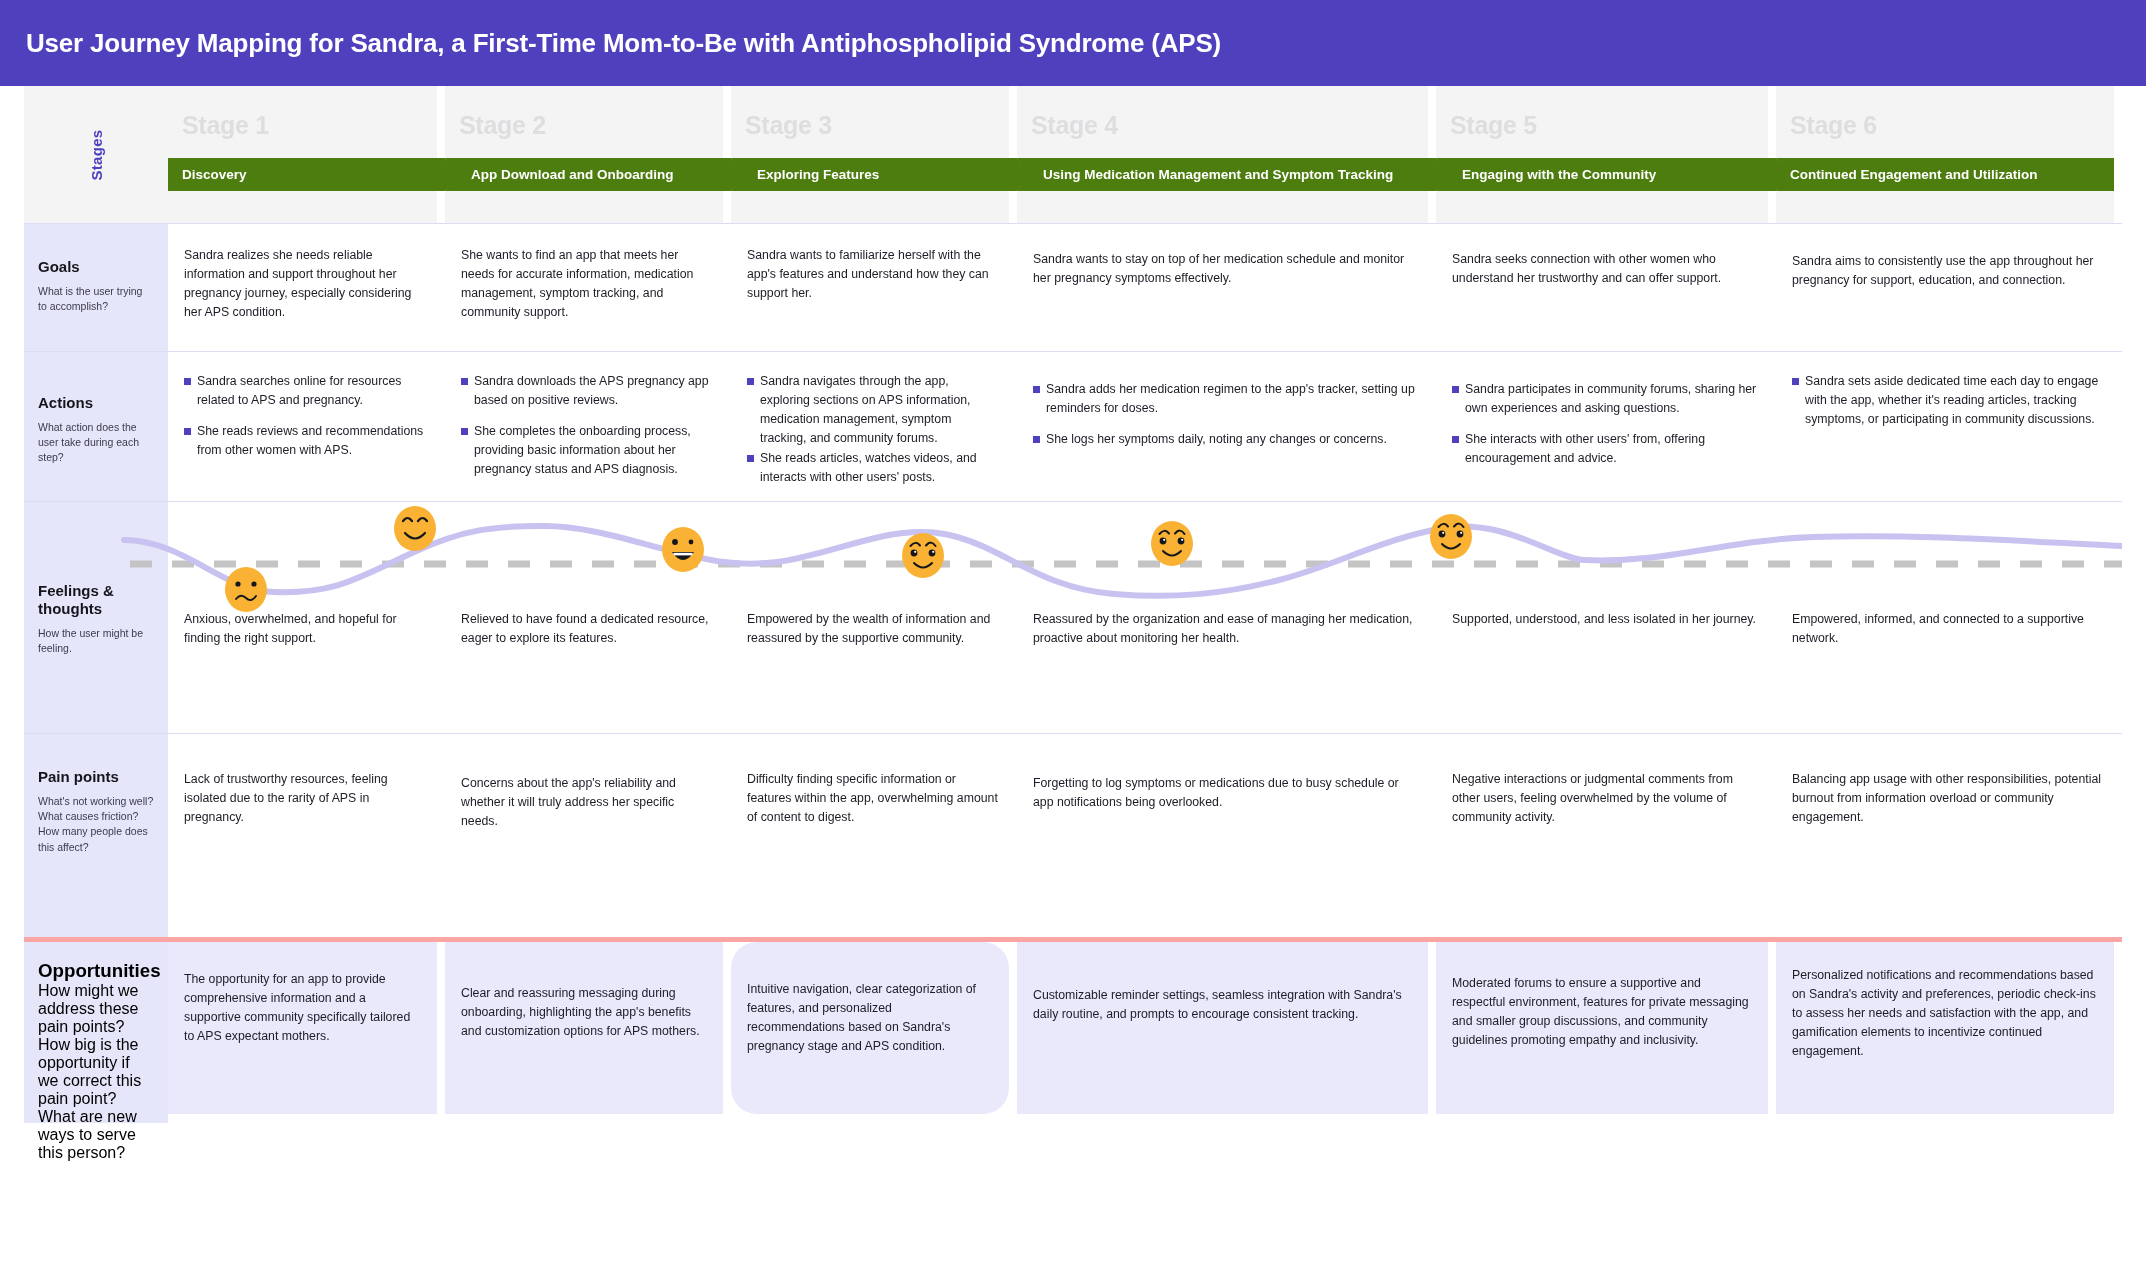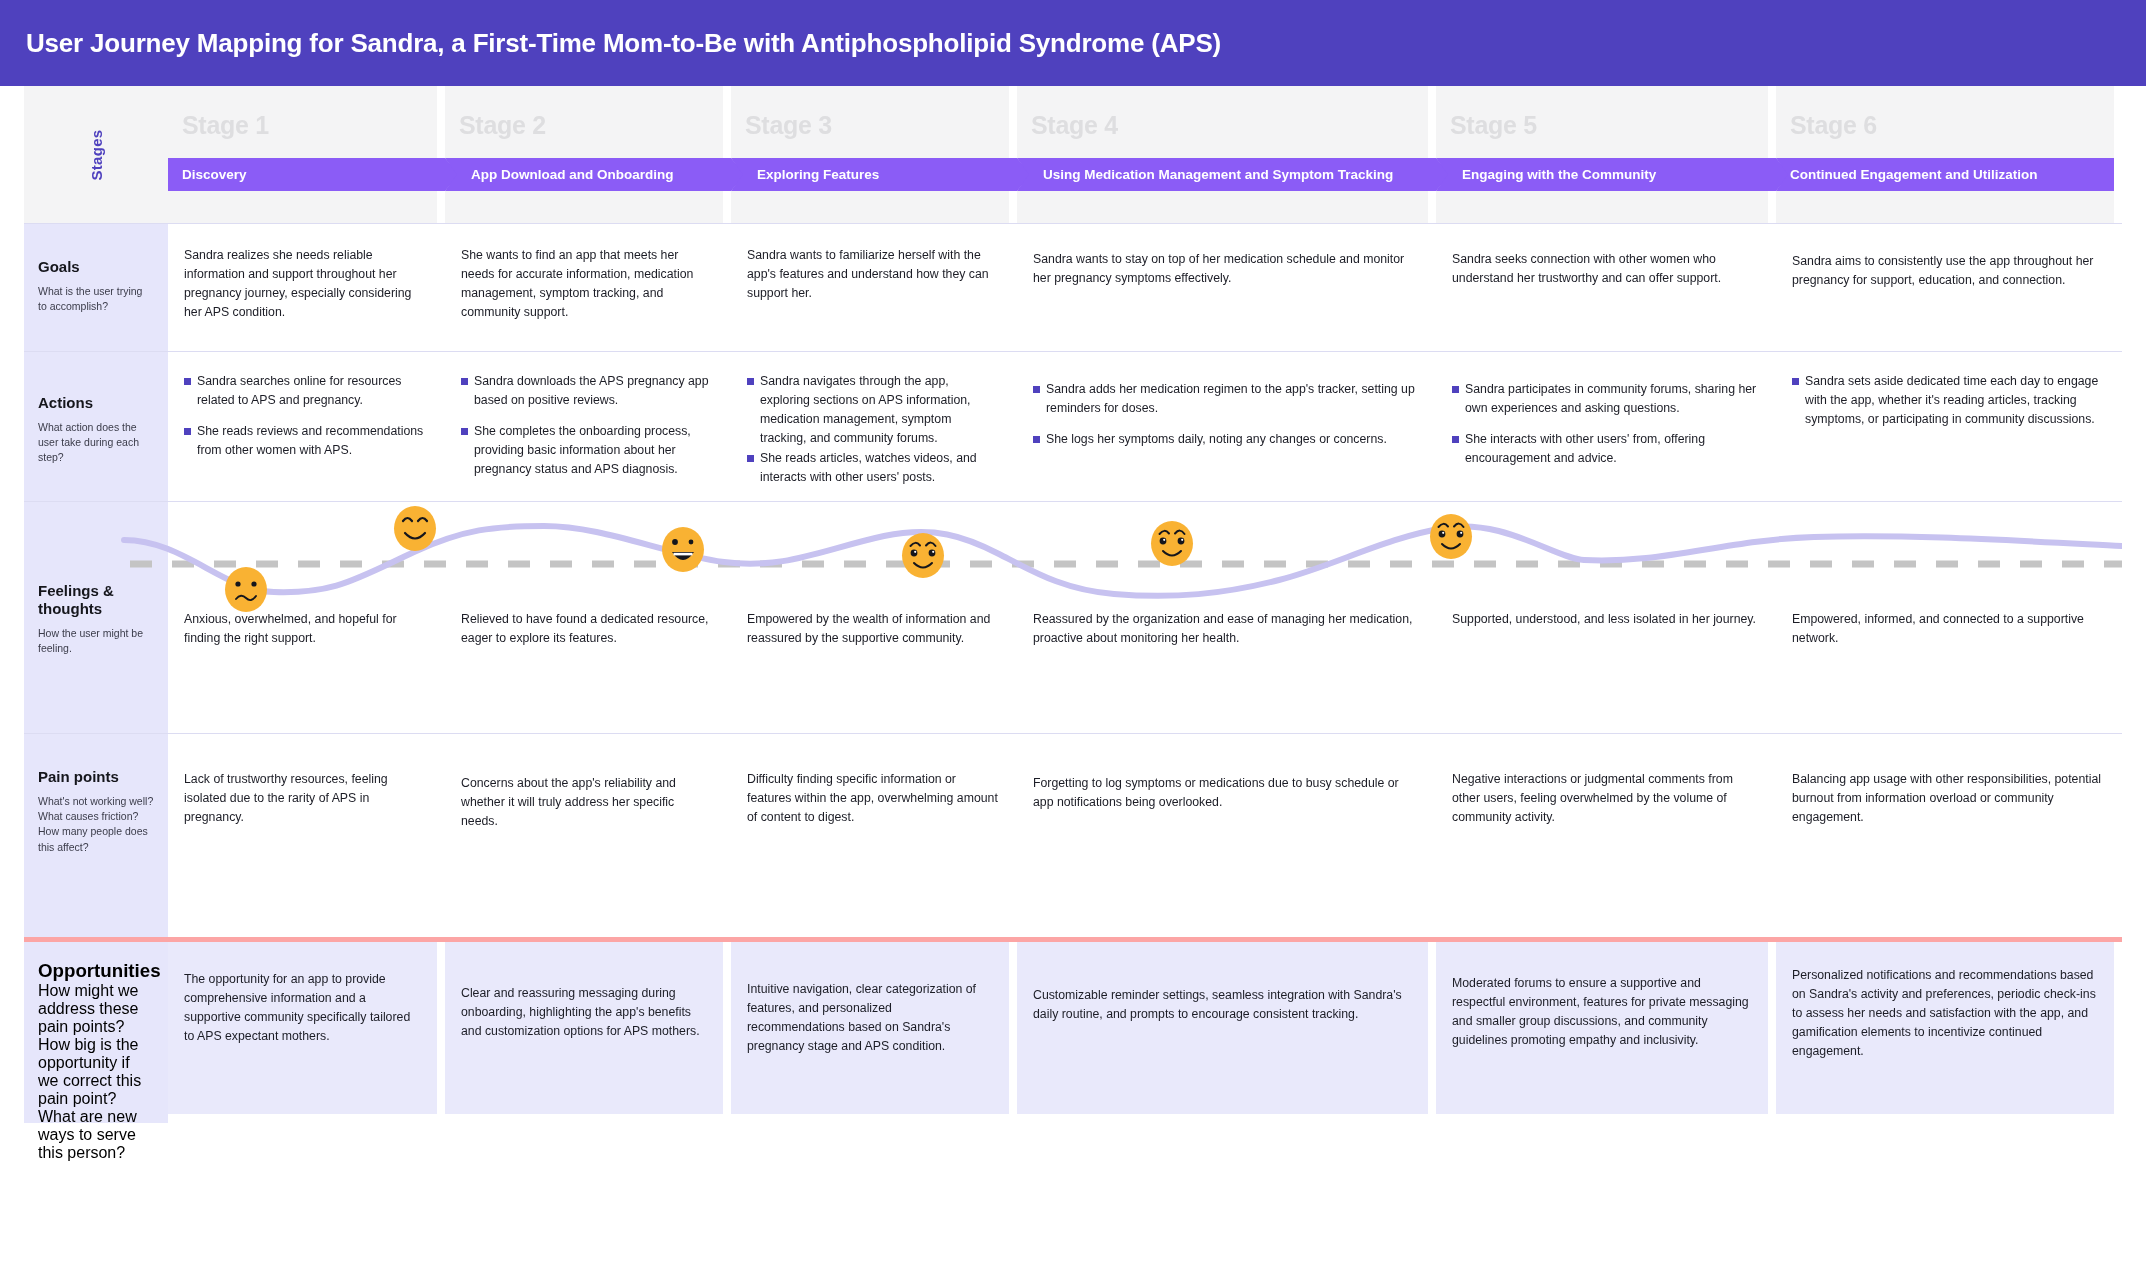--- a/index.html
+++ b/index.html
@@ -109,21 +109,21 @@
     font-weight: bold;
     color: #DEDEE0;
     letter-spacing: -0.3px;
   }
   .stage-banner {
     position: absolute;
     left: 0;
     top: 72px;
     height: 33px;
     width: calc(100% + 22px);
-    background: #8b5cf6;
+    background: #4d7c0f;
     color: #ffffff;
     font-size: 13.5px;
     font-weight: bold;
     display: flex;
     align-items: center;
     padding-left: 14px;
     clip-path: polygon(0 0, calc(100% - 14px) 0, 100% 50%, calc(100% - 14px) 100%, 0 100%, 0 100%);
     z-index: 3;
   }
   .stage-banner.first { padding-left: 14px; }
@@ -224,21 +224,21 @@
     background: #E9E9FB;
     margin-right: 8px;
     height: 172px;
     padding: 0 18px 0 16px;
     font-size: 12.3px;
     line-height: 1.55;
     color: #1c1d26;
   }
   .opp-card.t1 { padding-top: 28px; }
   .opp-card.t2 { padding-top: 42px; }
-  .opp-card.t3 { padding-top: 38px; }
+  .opp-card.t3 { padding-top: 38px; border-radius: 26px; }
   .opp-card.t4 { padding-top: 44px; }
   .opp-card.t5 { padding-top: 32px; }
   .opp-card.t6 { padding-top: 24px; }
 </style>
 </head>
 <body>
 
 <div class="app-header">
   <div class="app-title">User Journey Mapping for Sandra, a First-Time Mom-to-Be with Antiphospholipid Syndrome (APS)</div>
 </div>

